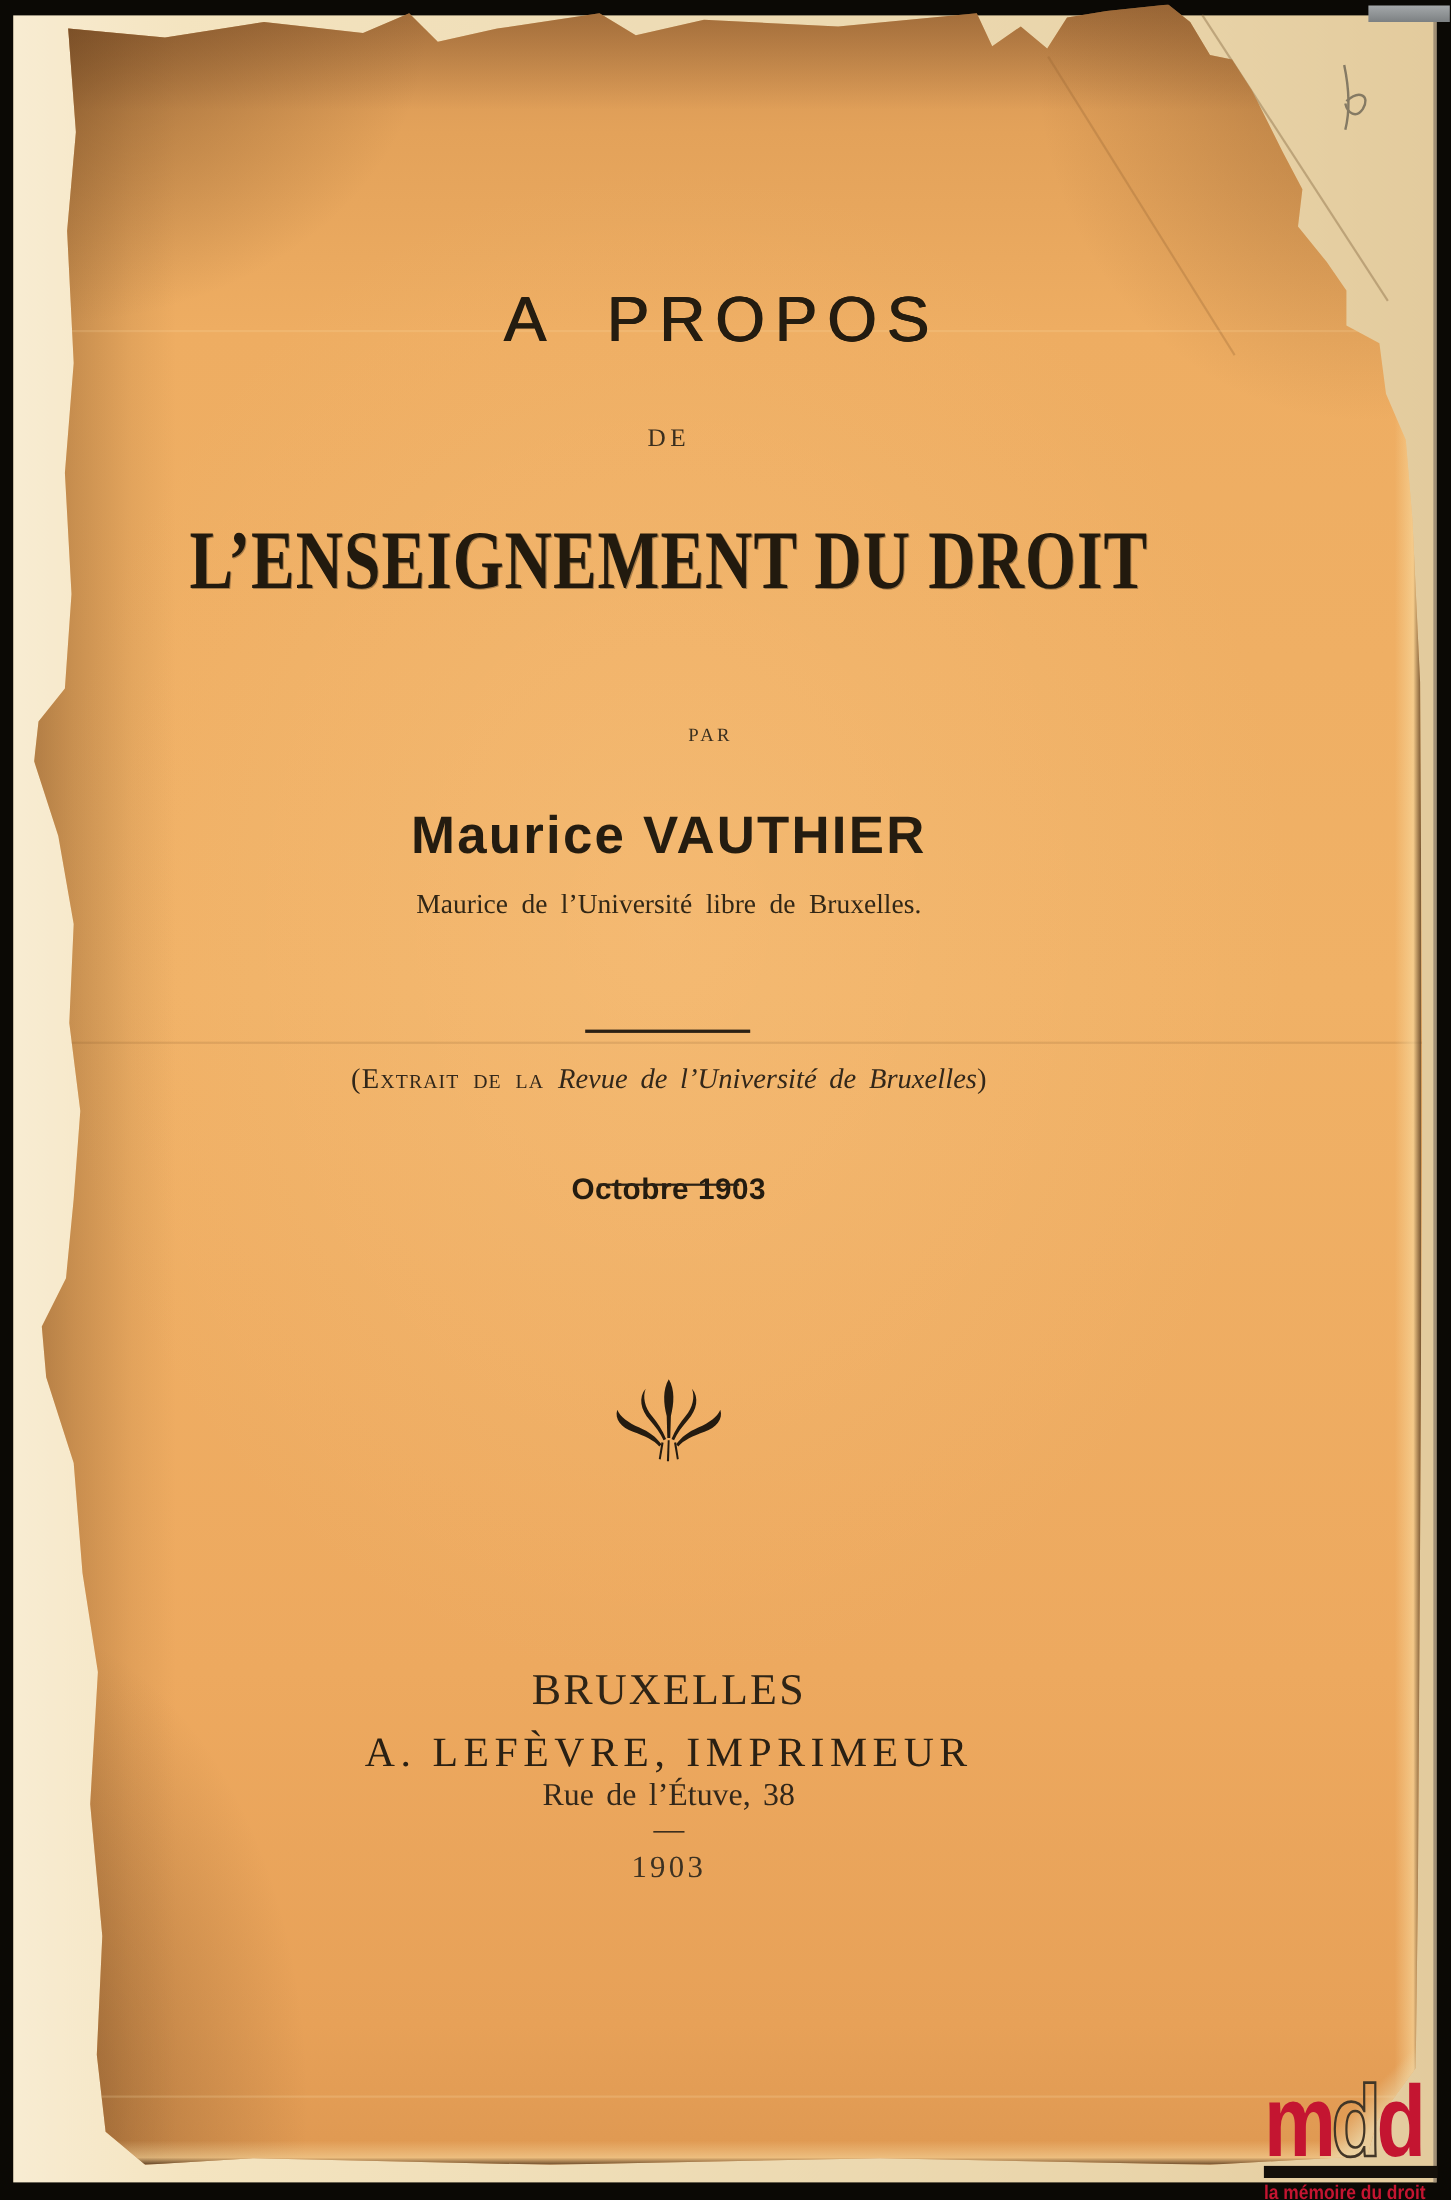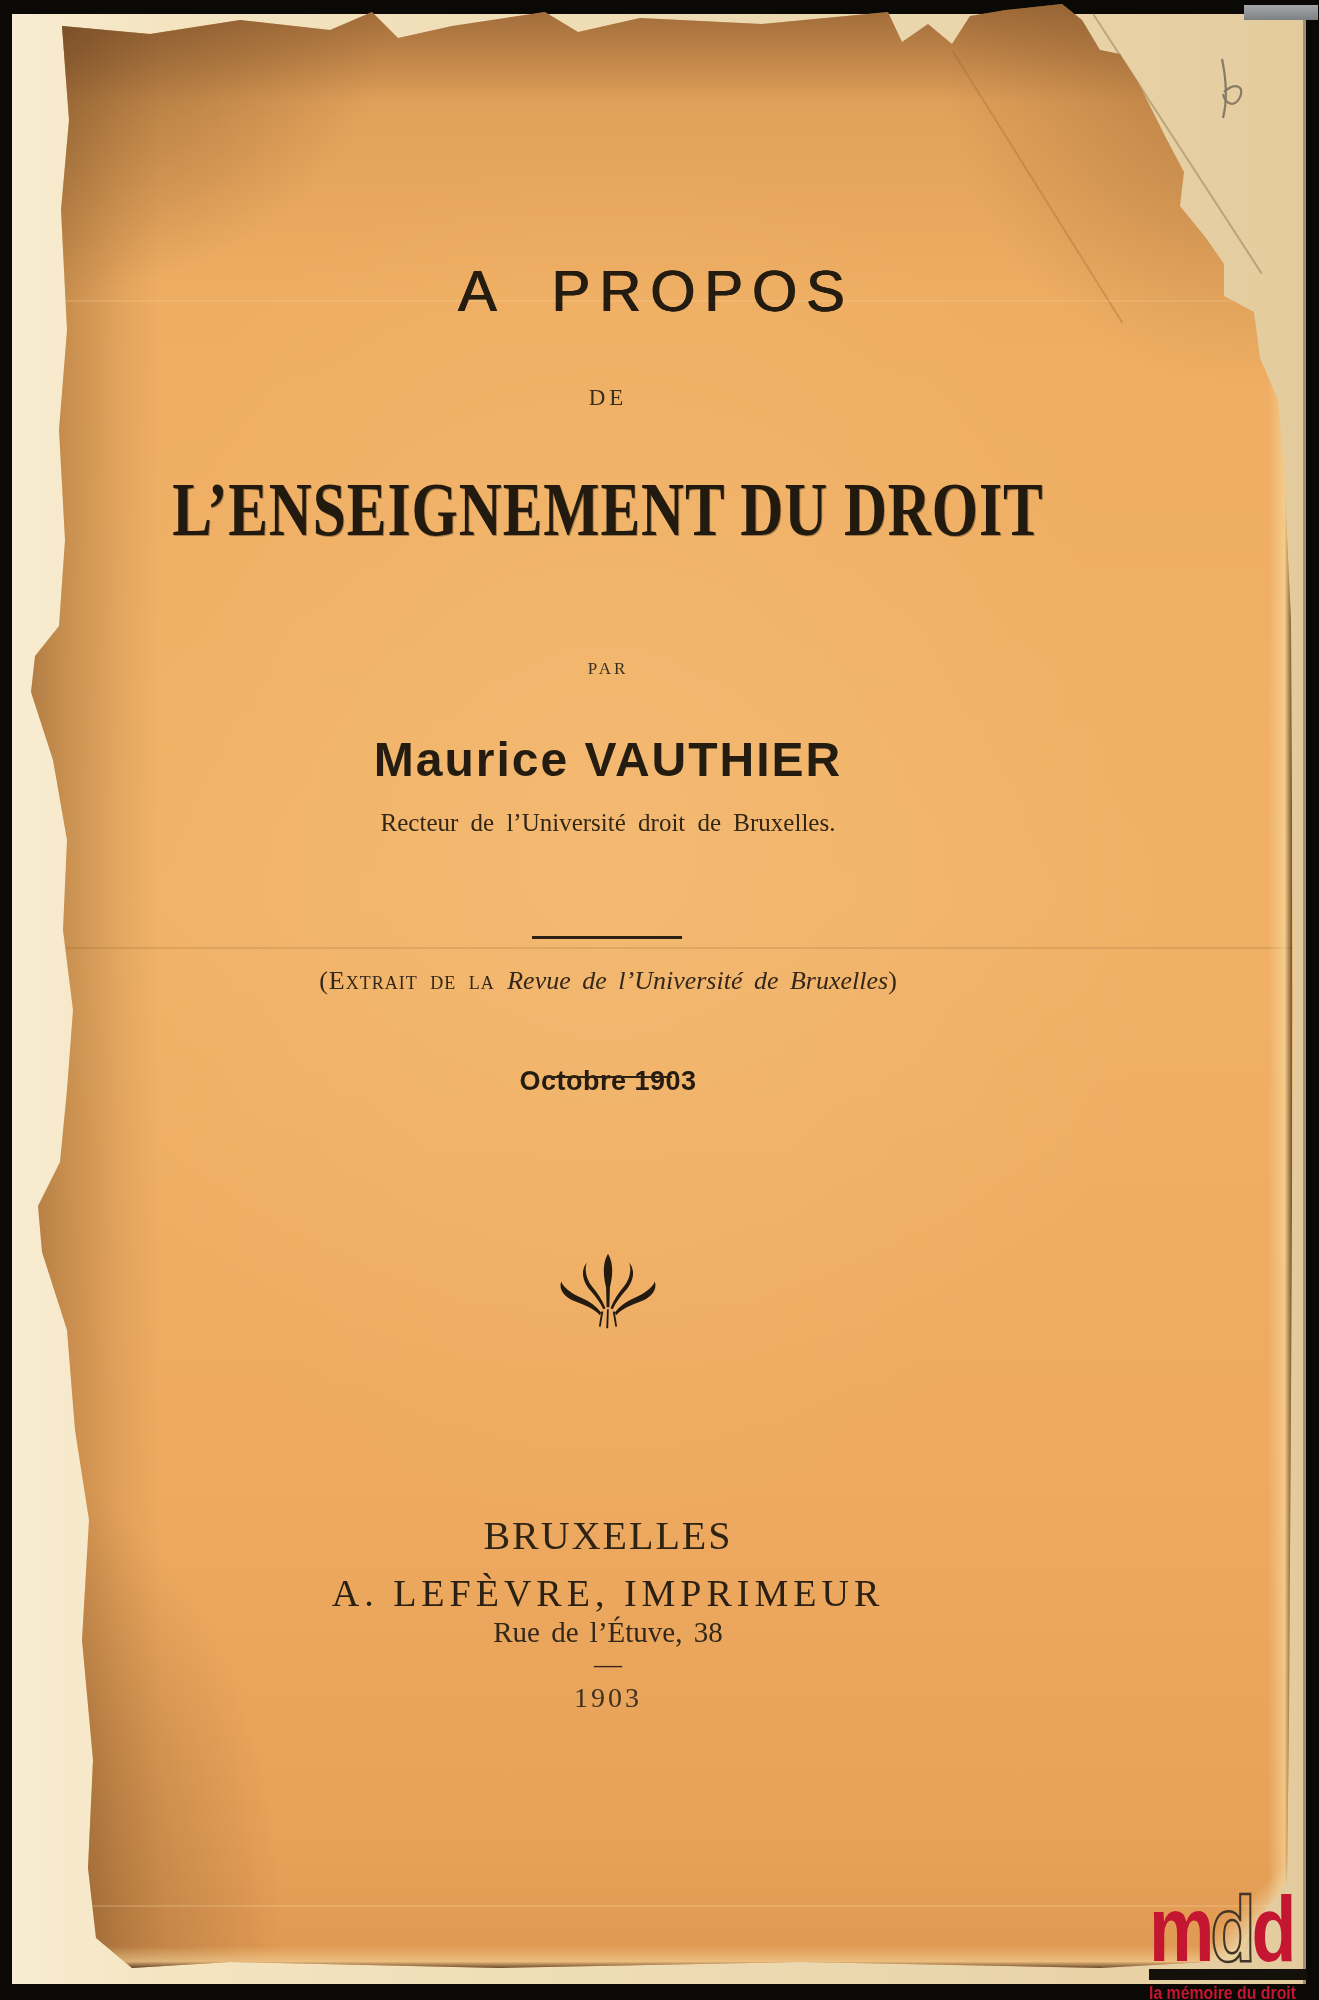--- a/index.html
+++ b/index.html
@@ -75,21 +75,21 @@
   
   .textblock{position:absolute;left:0;top:0;width:1216px;height:2000px;color:#2a2013;}
   .line{position:absolute;left:0;width:100%;text-align:center;line-height:1;white-space:nowrap;}
   .kicker{top:262px;font-family:"Liberation Sans",sans-serif;font-weight:400;
     font-size:58px;letter-spacing:9px;word-spacing:24px;color:#241c10;
     text-shadow:.6px 0 currentColor,-.6px 0 currentColor;margin-left:48px;}
   .kicker-connector{top:386px;font-size:23px;letter-spacing:4px;color:#3a2f1f;}
   .main-title{top:472px;font-weight:700;font-size:64px;letter-spacing:1px;color:#221a0e;
     transform:scale(.93,1.18);transform-origin:center top;
     text-shadow:1px 1px 0 rgba(34,26,14,.35);}
-  .byline{top:660px;font-size:17px;letter-spacing:3px;color:#3a2f1f;}
+  .byline{top:660px;font-size:17px;letter-spacing:3px;color:#3a2f1f;padding-left:38px;}
   .author{top:736px;font-family:"Liberation Sans",sans-serif;font-weight:700;
     font-size:48px;letter-spacing:2px;color:#241c10;}
   .author-role{top:810px;font-size:25px;word-spacing:6px;color:#322716;}
   .rule{position:absolute;background:#2b2115;}
   .rule-top{top:936px;left:50%;margin-left:-76px;width:150px;height:3px;}
   .extrait{top:968px;font-size:26px;word-spacing:5px;color:#32271a;}
   .extrait .sc{font-variant:small-caps;letter-spacing:1px;}
   .extrait .jt{font-style:italic;}
   .issue-date{top:1068px;font-family:"Liberation Sans",sans-serif;font-weight:700;
     font-size:27px;letter-spacing:.5px;color:#241c10;}
@@ -141,21 +141,21 @@
     <div class="edge-right"></div>
     <div class="edge-bottom"></div>
     <div class="dog-ear"></div>
 
     <div class="textblock">
       <div class="line kicker">A PROPOS</div>
       <div class="line kicker-connector">DE</div>
       <div class="line main-title">L’ENSEIGNEMENT DU DROIT</div>
       <div class="line byline">PAR</div>
       <div class="line author">Maurice VAUTHIER</div>
-      <div class="line author-role">Recteur de l’Université droit de Bruxelles.</div>
+      <div class="line author-role">Maurice de l’Université libre de Bruxelles.</div>
 
       <div class="rule rule-top"></div>
 
       <div class="line extrait"><span class="sc">(Extrait de la </span><span class="jt">Revue de l’Université de Bruxelles</span><span>)</span></div>
 
       <div class="line issue-date">Octobre 1903</div>
 
       <div class="rule rule-bottom"></div>
 
       <svg class="fleuron" width="116" height="86" viewBox="0 0 120 90">

